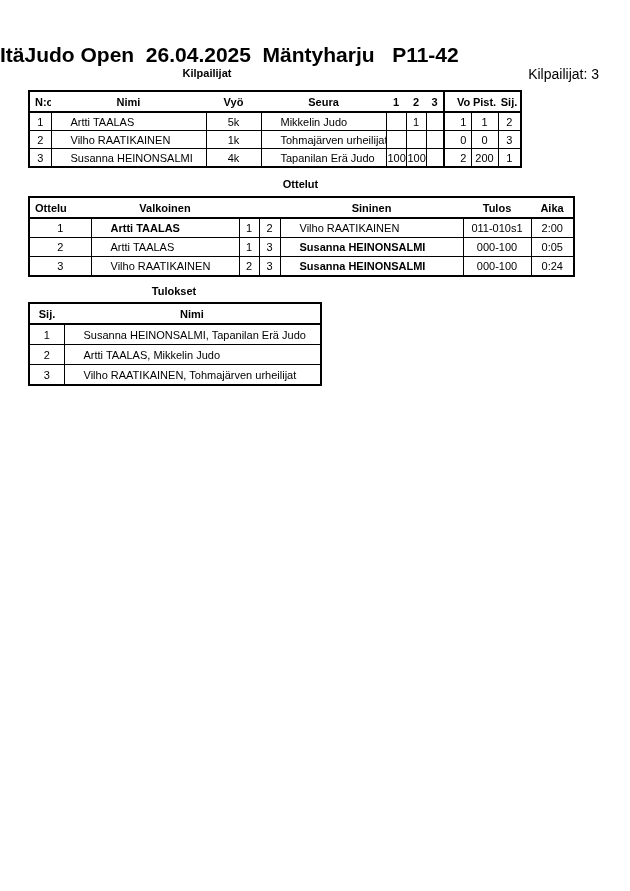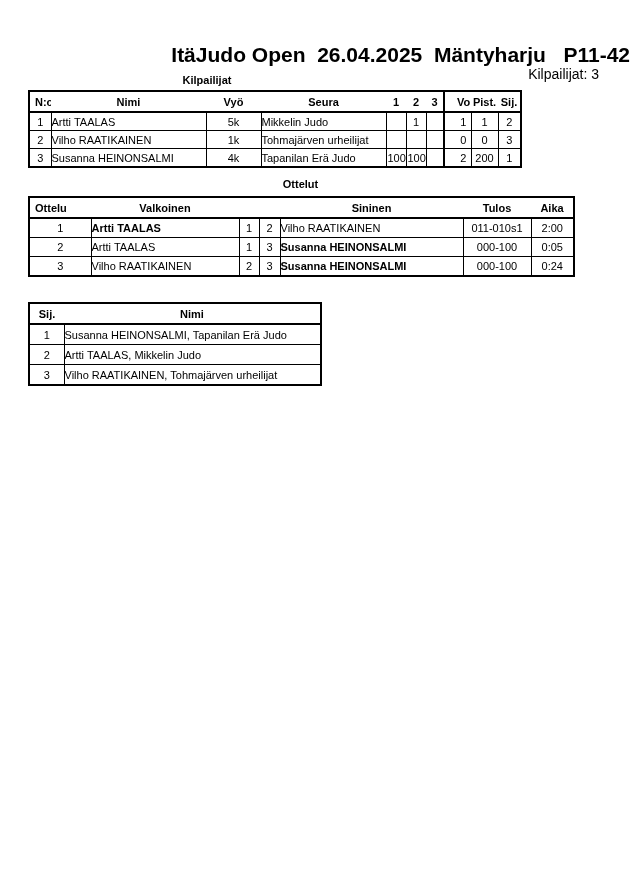--- a/index.html
+++ b/index.html
@@ -4,31 +4,31 @@
 <style>
   html,body{margin:0;padding:0;}
   body{
     width:630px;height:891px;background:#ffffff;color:#000000;
     font-family:"Liberation Sans",sans-serif;position:relative;overflow:hidden;
   }
   .page{position:absolute;inset:0;background:#fff;}
 
   .title{
     position:absolute;top:43px;left:0;width:630px;
-    text-align:right;font-size:21px;font-weight:bold;
+    text-align:left;font-size:21px;font-weight:bold;
     white-space:pre;letter-spacing:0px;
   }
   .count{
     position:absolute;top:66px;right:31px;
     font-size:14px;font-weight:normal;
   }
   .sec-heading{
     position:absolute;font-size:11px;font-weight:bold;text-align:center;
   }
-  #h-kilpailijat{top:74px;left:28px;width:358px;}
+  #h-kilpailijat{top:67px;left:28px;width:358px;}
   #h-ottelut{top:178px;left:28px;width:545px;}
   #h-tulokset{top:285px;left:28px;width:292px;}
 
   table{
     border-collapse:collapse;table-layout:fixed;
     position:absolute;background:#fff;
     border:2px solid #000;
     font-size:11px;
   }
   #t-kilpailijat{left:28px;top:90px;width:492px;}
@@ -41,21 +41,21 @@
     height:19px;overflow:hidden;white-space:nowrap;
   }
   td{
     border:1px solid #000;
     text-align:center;padding:0 1px;
     height:17px;overflow:hidden;white-space:nowrap;
   }
   #t-ottelut td{height:18px;}
   #t-tulokset td{height:19px;}
 
-  td.left{text-align:left;padding-left:0;}
+  td.left{text-align:left;padding-left:19px;}
   th.left{text-align:left;padding-left:5px;}
   .thick-l{border-left:2px solid #000 !important;padding-left:12px;}
   .winner{font-weight:bold;}
 </style>
 </head>
 <body>
 
 <div class="page">
 
   <div class="title">ItäJudo Open  26.04.2025  Mäntyharju   P11-42</div>
@@ -173,20 +173,21 @@
       <td class="left">Vilho RAATIKAINEN</td>
       <td>2</td>
       <td>3</td>
       <td class="left winner">Susanna HEINONSALMI</td>
       <td>000-100</td>
       <td>0:24</td>
     </tr>
   </tbody>
     </table>
 
+  <div class="sec-heading" id="h-tulokset">Tulokset</div>
 
   <table id="t-tulokset">
     <colgroup>
       <col style="width:35px">
         <col style="width:257px">
     </colgroup>
     <tbody>
         <tr>
       <th>Sij.</th>
       <th>Nimi</th>

